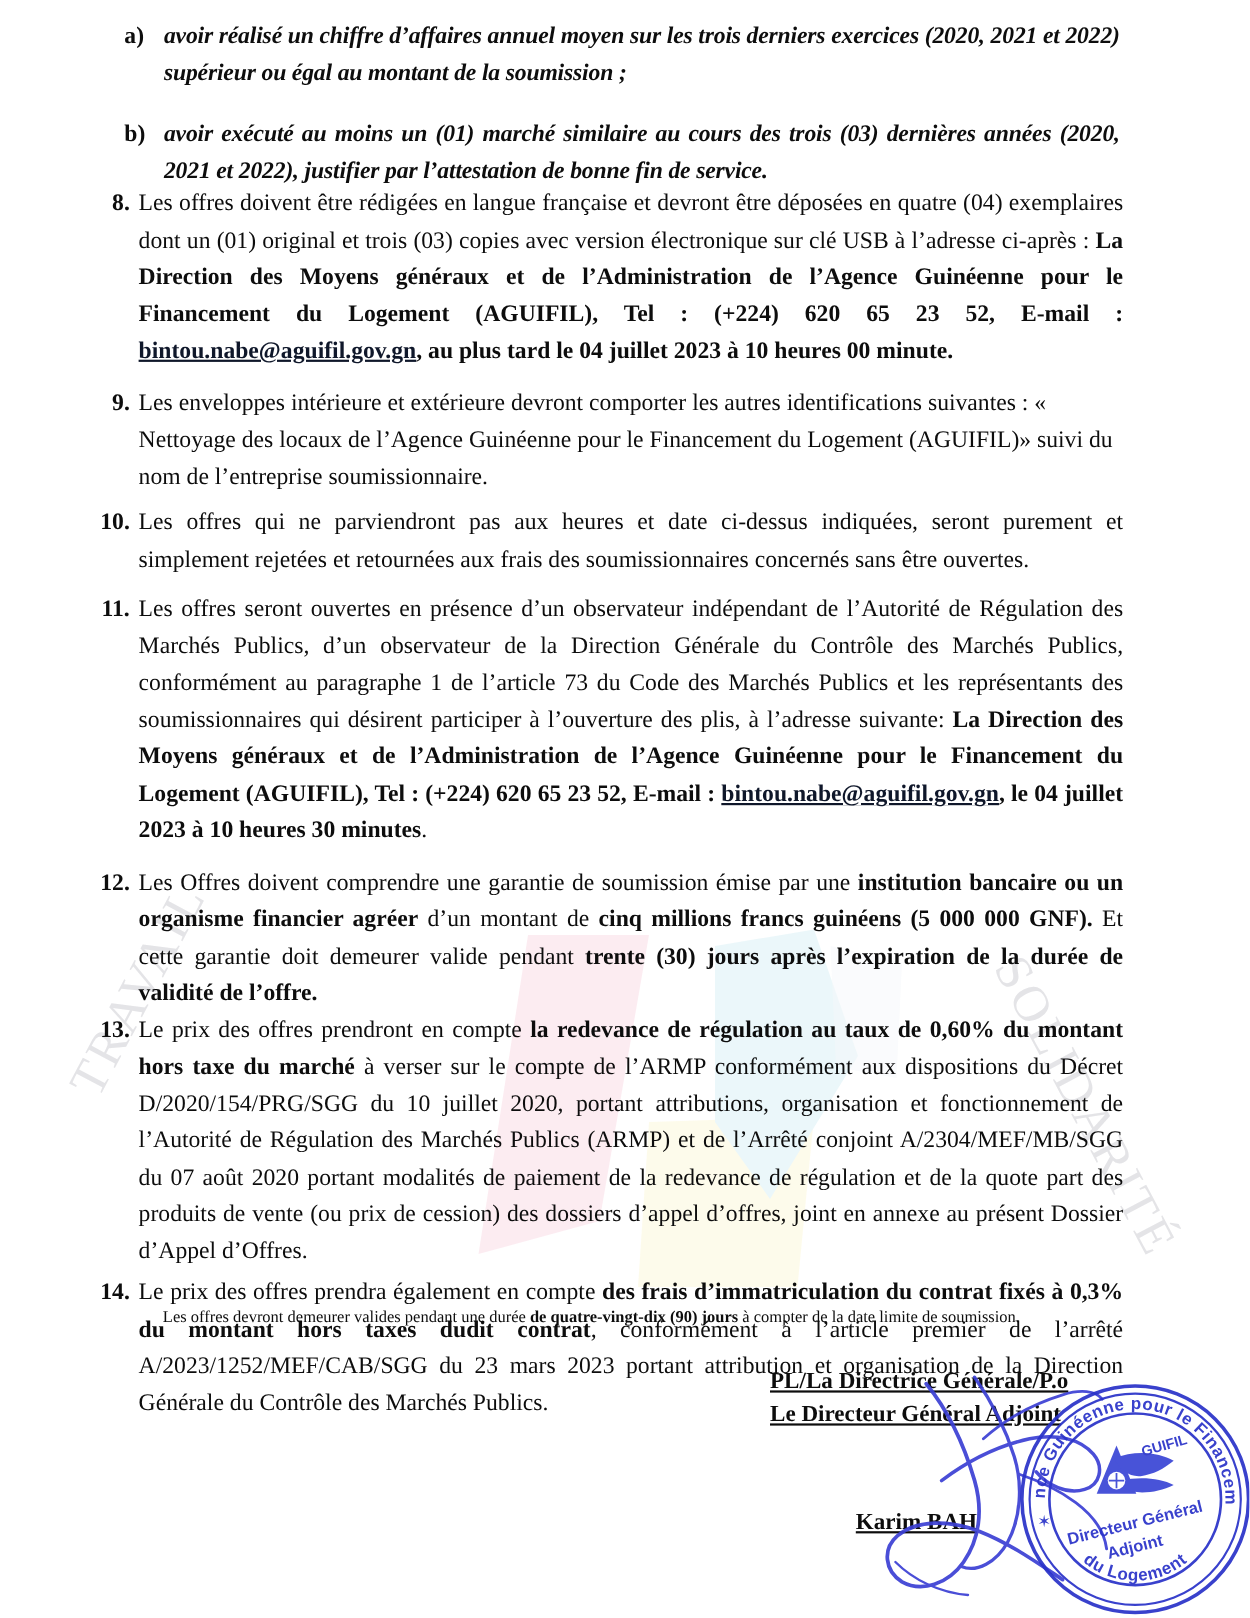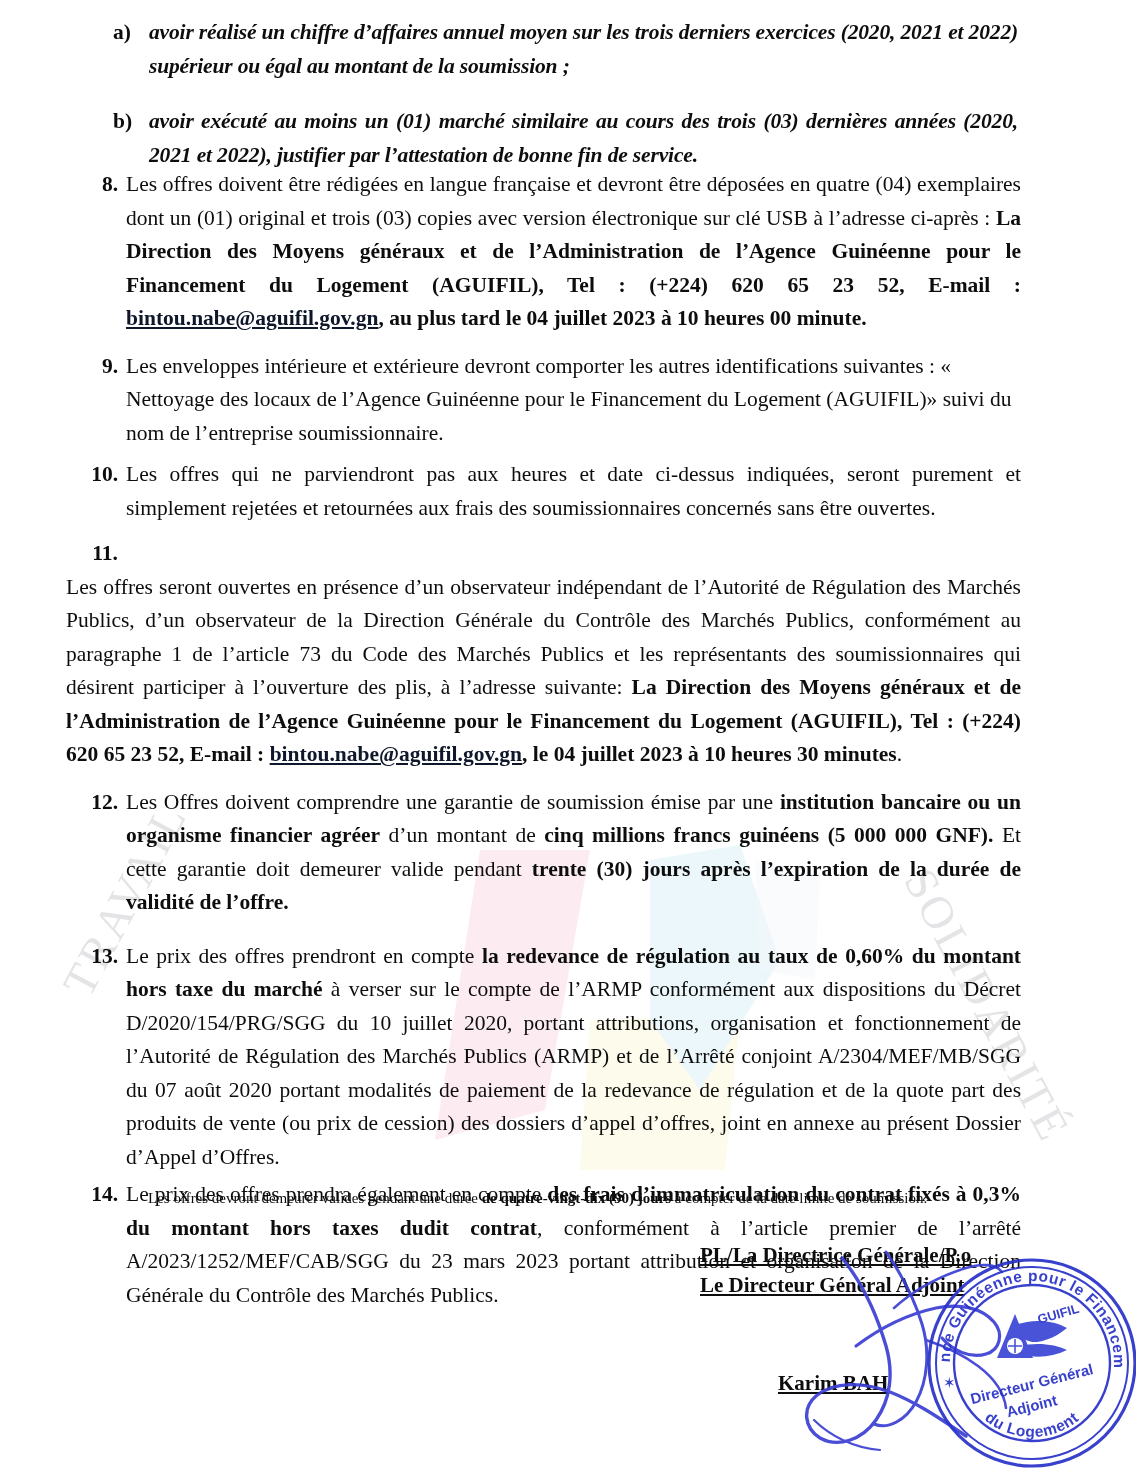--- a/index.html
+++ b/index.html
@@ -203,25 +203,25 @@
           <div class="body"><span>Les offres doivent être rédigées en langue française et devront être déposées en quatre (04) exemplaires dont un (01) original et trois (03) copies avec version électronique sur clé USB à l’adresse ci-après : </span><b>La Direction des Moyens généraux et de l’Administration de l’Agence Guinéenne pour le Financement du Logement (AGUIFIL), Tel : (+224) 620 65 23 52, E-mail : </b><a class="mail" href="#">bintou.nabe@aguifil.gov.gn</a><b>, au plus tard le 04 juillet 2023 à 10 heures 00 minute.</b></div>
         </div>
         <div class="item num-item" style="margin-bottom: 8px;">
           <div class="marker">9.</div>
           <div class="body noj"><span>Les enveloppes intérieure et extérieure devront comporter les autres identifications suivantes : « Nettoyage des locaux de l’Agence Guinéenne pour le Financement du Logement (AGUIFIL)» suivi du nom de l’entreprise soumissionnaire.</span></div>
         </div>
         <div class="item num-item" style="margin-bottom: 12px;">
           <div class="marker">10.</div>
           <div class="body"><span>Les offres qui ne parviendront pas aux heures et date ci-dessus indiquées, seront purement et simplement rejetées et retournées aux frais des soumissionnaires concernés sans être ouvertes.</span></div>
         </div>
-        <div class="item num-item" style="margin-bottom: 14px; flex-direction: column;">
+        <div class="item num-item" style="margin-bottom: 14px;">
           <div class="marker">11.</div>
           <div class="body"><span>Les offres seront ouvertes en présence d’un observateur indépendant de l’Autorité de Régulation des Marchés Publics, d’un observateur de la Direction Générale du Contrôle des Marchés Publics, conformément au paragraphe 1 de l’article 73 du Code des Marchés Publics et les représentants des soumissionnaires qui désirent participer à l’ouverture des plis, à l’adresse suivante: </span><b>La Direction des Moyens généraux et de l’Administration de l’Agence Guinéenne pour le Financement du Logement (AGUIFIL), Tel : (+224) 620 65 23 52, E-mail : </b><a class="mail" href="#">bintou.nabe@aguifil.gov.gn</a><b>, le 04 juillet 2023 à 10 heures 30 minutes</b><span>.</span></div>
         </div>
-        <div class="item num-item" style="margin-bottom: 20px;">
+        <div class="item num-item" style="margin-bottom: 0;">
           <div class="marker">12.</div>
           <div class="body"><span>Les Offres doivent comprendre une garantie de soumission émise par une </span><b>institution bancaire ou un organisme financier agréer</b><span> d’un montant de </span><b>cinq millions francs guinéens (5 000 000 GNF).</b><span> Et cette garantie doit demeurer valide pendant </span><b>trente (30) jours après l’expiration de la durée de validité de l’offre.</b></div>
         </div>
         <div class="item num-item" style="margin-bottom: 4px;">
           <div class="marker">13.</div>
           <div class="body"><span>Le prix des offres prendront en compte </span><b>la redevance de régulation au taux de 0,60% du montant hors taxe du marché</b><span> à verser sur le compte de l’ARMP conformément aux dispositions du Décret D/2020/154/PRG/SGG du 10 juillet 2020, portant attributions, organisation et fonctionnement de l’Autorité de Régulation des Marchés Publics (ARMP) et de l’Arrêté conjoint A/2304/MEF/MB/SGG du 07 août 2020 portant modalités de paiement de la redevance de régulation et de la quote part des produits de vente (ou prix de cession) des dossiers d’appel d’offres, joint en annexe au présent Dossier d’Appel d’Offres.</span></div>
         </div>
         <div class="item num-item" style="margin-bottom: 0px;">
           <div class="marker">14.</div>
           <div class="body"><span>Le prix des offres prendra également en compte </span><b>des frais d’immatriculation du contrat fixés à 0,3% du montant hors taxes dudit contrat</b><span>, conformément à l’article premier de l’arrêté A/2023/1252/MEF/CAB/SGG du 23 mars 2023 portant attribution et organisation de la Direction Générale du Contrôle des Marchés Publics.</span></div>

